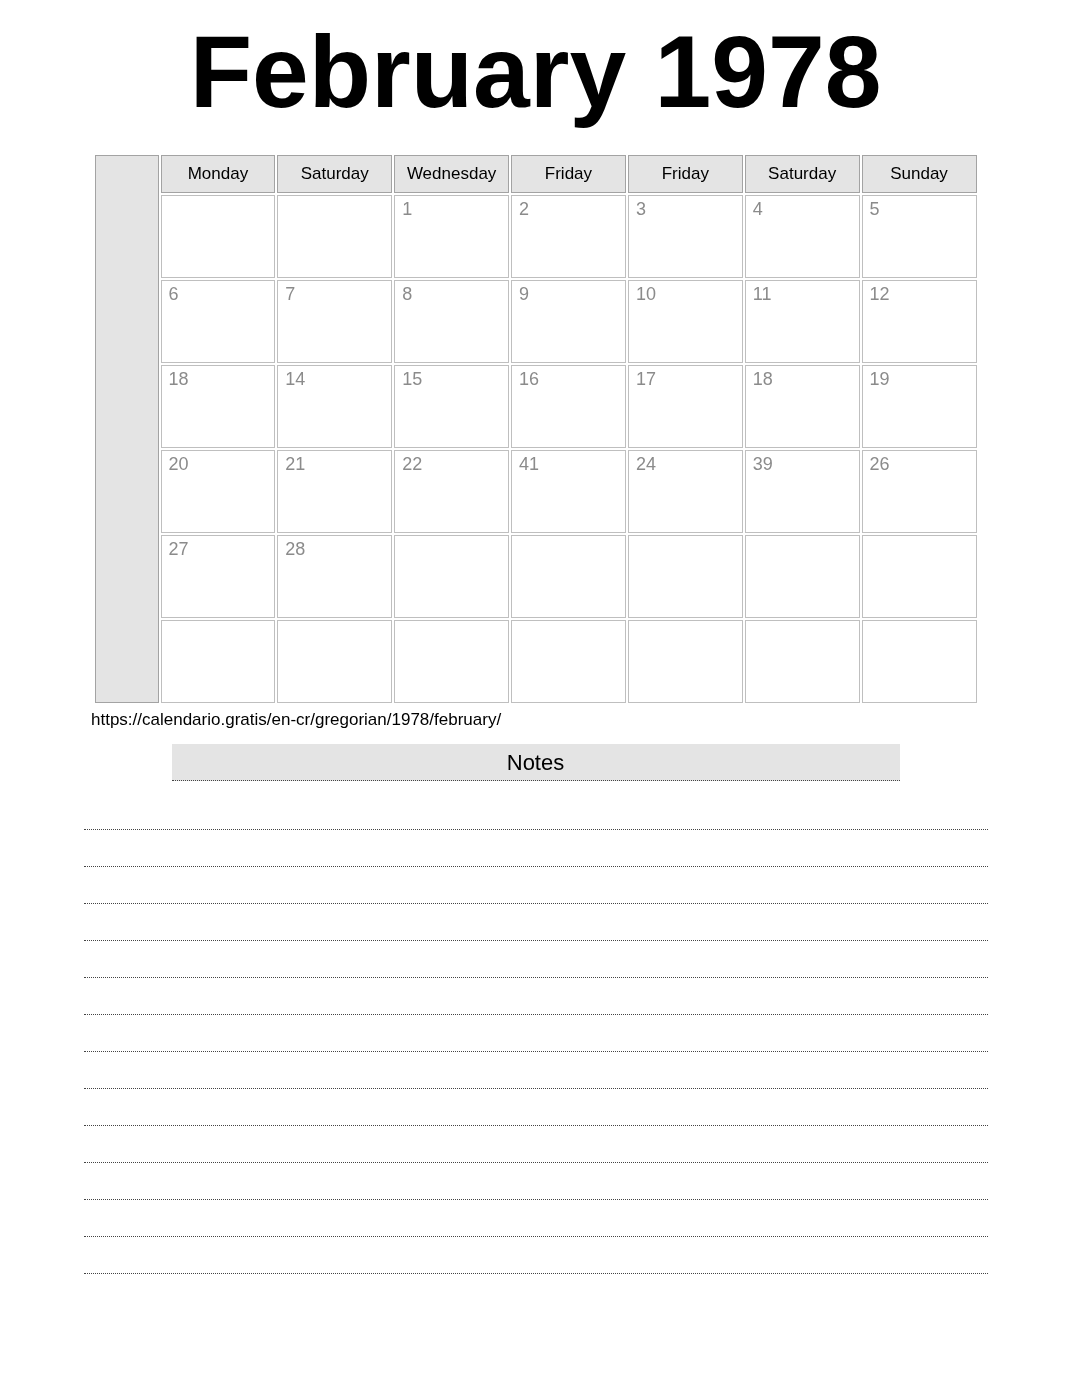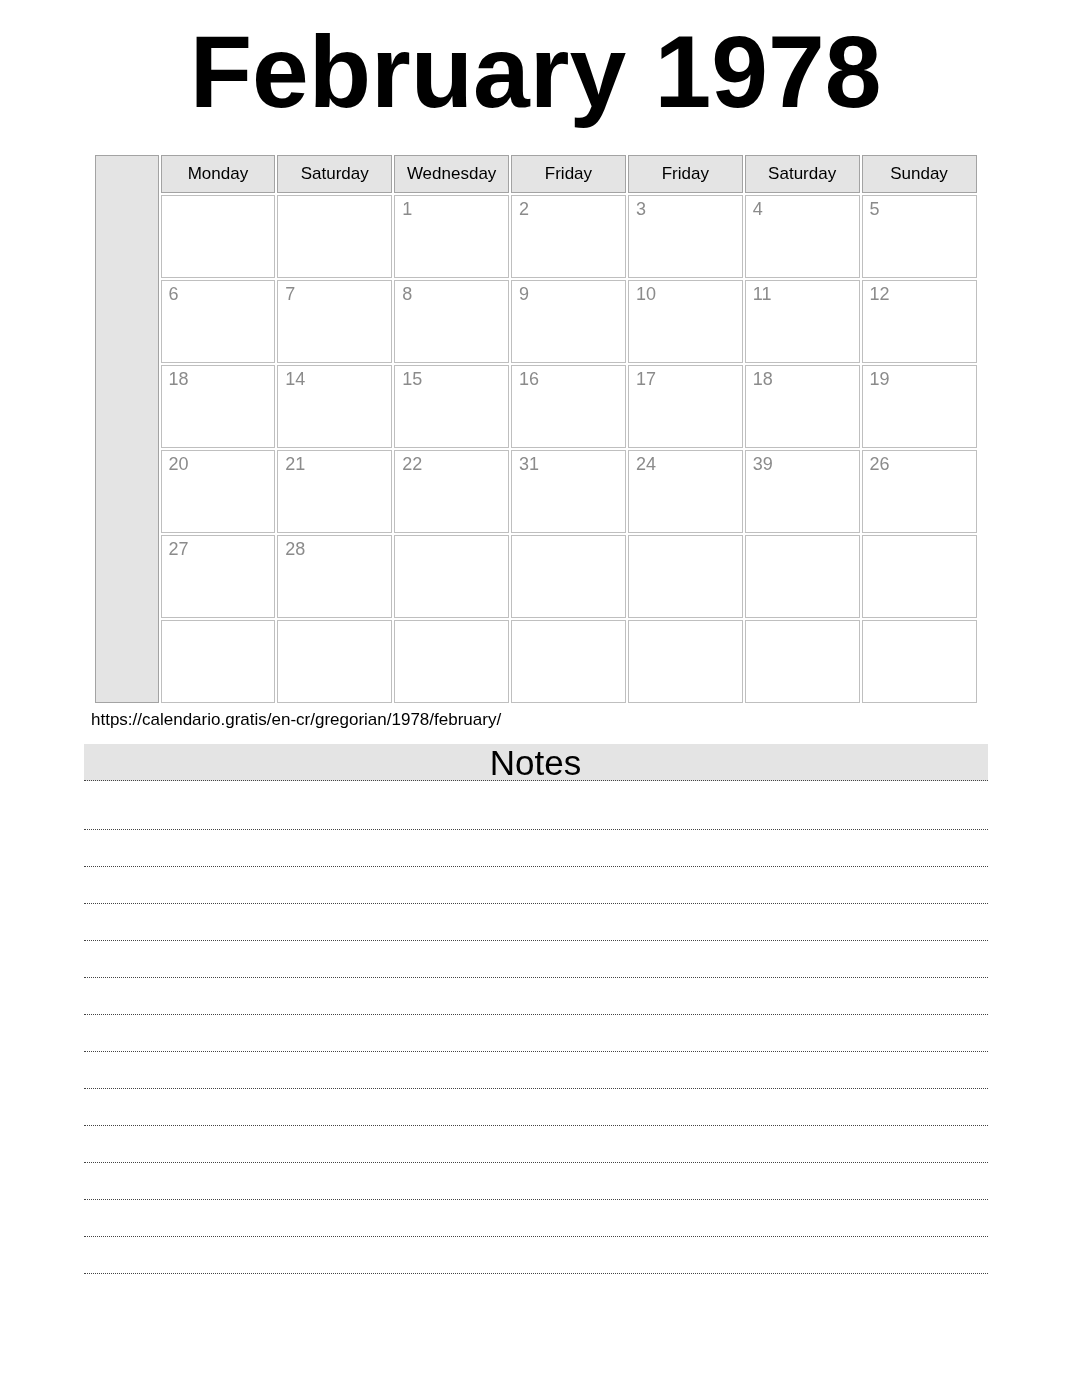--- a/index.html
+++ b/index.html
@@ -70,27 +70,27 @@
   
   .source-url {
     margin: 5px 16px 0 91px;
     font-size: 17px;
     color: #000000;
   }
 
   
   .notes-header {
     box-sizing: border-box;
-    width: 904px;
+    width: 728px;
     height: 37px;
     margin: 14px auto 12px auto;
     background: #e4e4e4;
     border-bottom: 1px dotted #444444;
     text-align: center;
-    font-size: 35px;
+    font-size: 22px;
     line-height: 37px;
     color: #000000;
   }
   .notes-lines {
     width: 904px;
     margin: 0 auto;
   }
   .note-line {
     height: 36px;
     border-bottom: 1px dotted #444444;
@@ -147,21 +147,21 @@
     <td class="day">15</td>
     <td class="day">16</td>
     <td class="day">17</td>
     <td class="day">18</td>
     <td class="day">19</td>
   </tr>
   <tr>
     <td class="day">20</td>
     <td class="day">21</td>
     <td class="day">22</td>
-    <td class="day">31</td>
+    <td class="day">41</td>
     <td class="day">24</td>
     <td class="day">39</td>
     <td class="day">26</td>
   </tr>
   <tr>
     <td class="day">27</td>
     <td class="day">28</td>
     <td class="day"></td>
     <td class="day"></td>
     <td class="day"></td>

